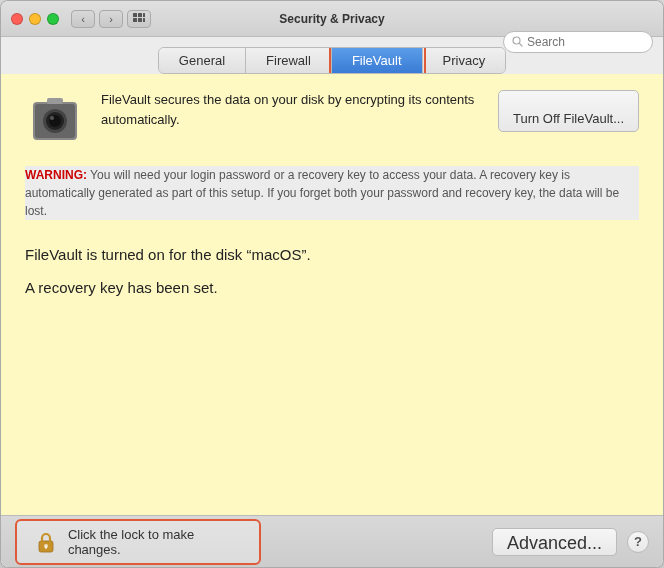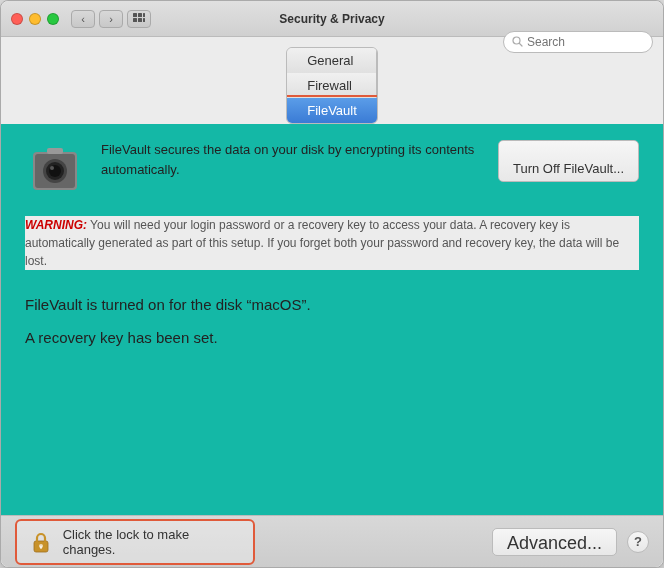--- a/index.html
+++ b/index.html
@@ -128,21 +128,20 @@
       padding: 10px 0 0 0;
       background: #ececec;
     }
 
     .tabs {
       display: flex;
       border: 1px solid #bbb;
       border-radius: 6px;
       overflow: hidden;
       background: #e0e0e0;
-      flex-direction: column;
     }
 
     .tab {
       padding: 5px 20px;
       font-size: 13px;
       color: #333;
       cursor: pointer;
       border-right: 1px solid #bbb;
       background: linear-gradient(to bottom, #f0f0f0, #e0e0e0);
       position: relative;
@@ -158,21 +157,21 @@
       font-weight: 500;
       outline: 2px solid #e05a3a;
       outline-offset: 1px;
       z-index: 1;
     }
 
     
     .content {
       flex: 1;
       padding: 16px 24px;
-      background: #14b8a6;
+      background: #fef9c3;
       display: flex;
       flex-direction: column;
     }
 
     .content-header {
       display: flex;
       align-items: flex-start;
       gap: 16px;
       margin-bottom: 16px;
     }
@@ -214,21 +213,20 @@
 
     .warning-text {
       font-size: 12px;
       color: #555;
       line-height: 1.5;
     }
 
     .warning-label {
       color: #cc0000;
       font-weight: 600;
-      font-style: italic;
     }
 
     .status-section {
       margin-top: 10px;
     }
 
     .status-line {
       font-size: 15px;
       color: #222;
       margin-bottom: 10px;
@@ -246,21 +244,21 @@
       gap: 10px;
       border-radius: 0 0 8px 8px;
     }
 
     .lock-section {
       display: flex;
       align-items: center;
       gap: 8px;
       border: 2px solid #e05a3a;
       border-radius: 6px;
-      padding: 6px 10px;
+      padding: 6px 16px;
       background: rgba(255,255,255,0.3);
       flex: 1;
       max-width: 320px;
     }
 
     .lock-icon-wrap {
       width: 28px;
       height: 28px;
       display: flex;
       align-items: center;
@@ -347,20 +345,23 @@
     <div class="tabs">
       <div class="tab">
         <span>General</span>
       </div>
       <div class="tab">
         <span>Firewall</span>
       </div>
       <div class="tab active">
         <span>FileVault</span>
       </div>
+      <div class="tab">
+        <span>Privacy</span>
+      </div>
     </div>
   </div>
 
   <div class="content">
     <div class="content-header">
 
       <div class="filevault-icon">
         <svg width="60" height="60" viewBox="0 0 60 60">
 
           <rect x="8" y="12" width="44" height="38" rx="4" fill="#888"></rect>

